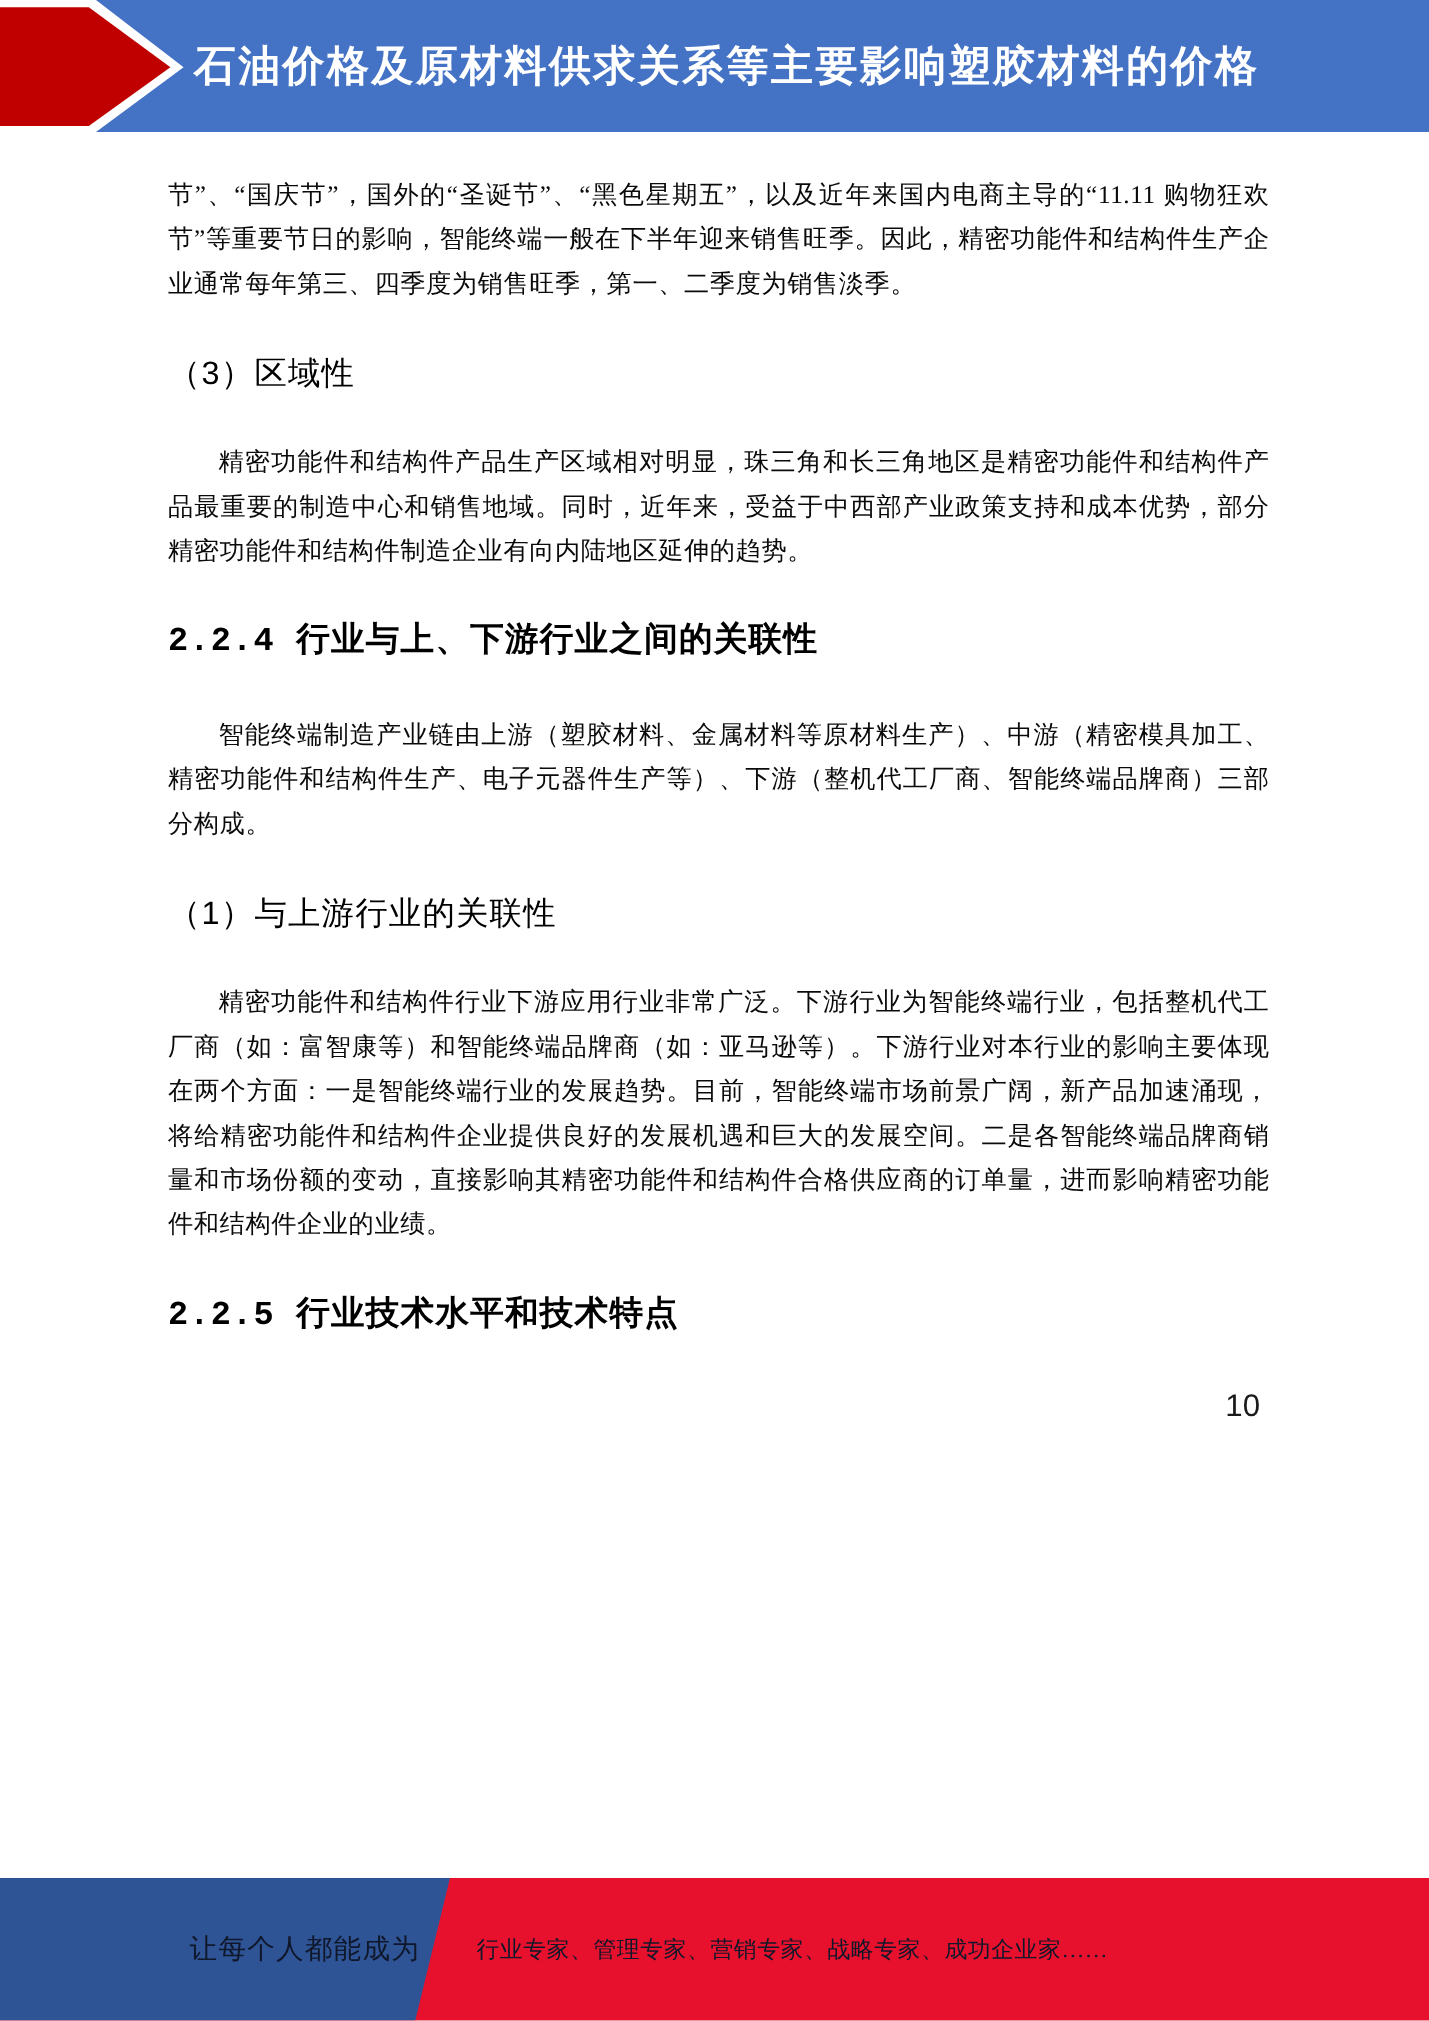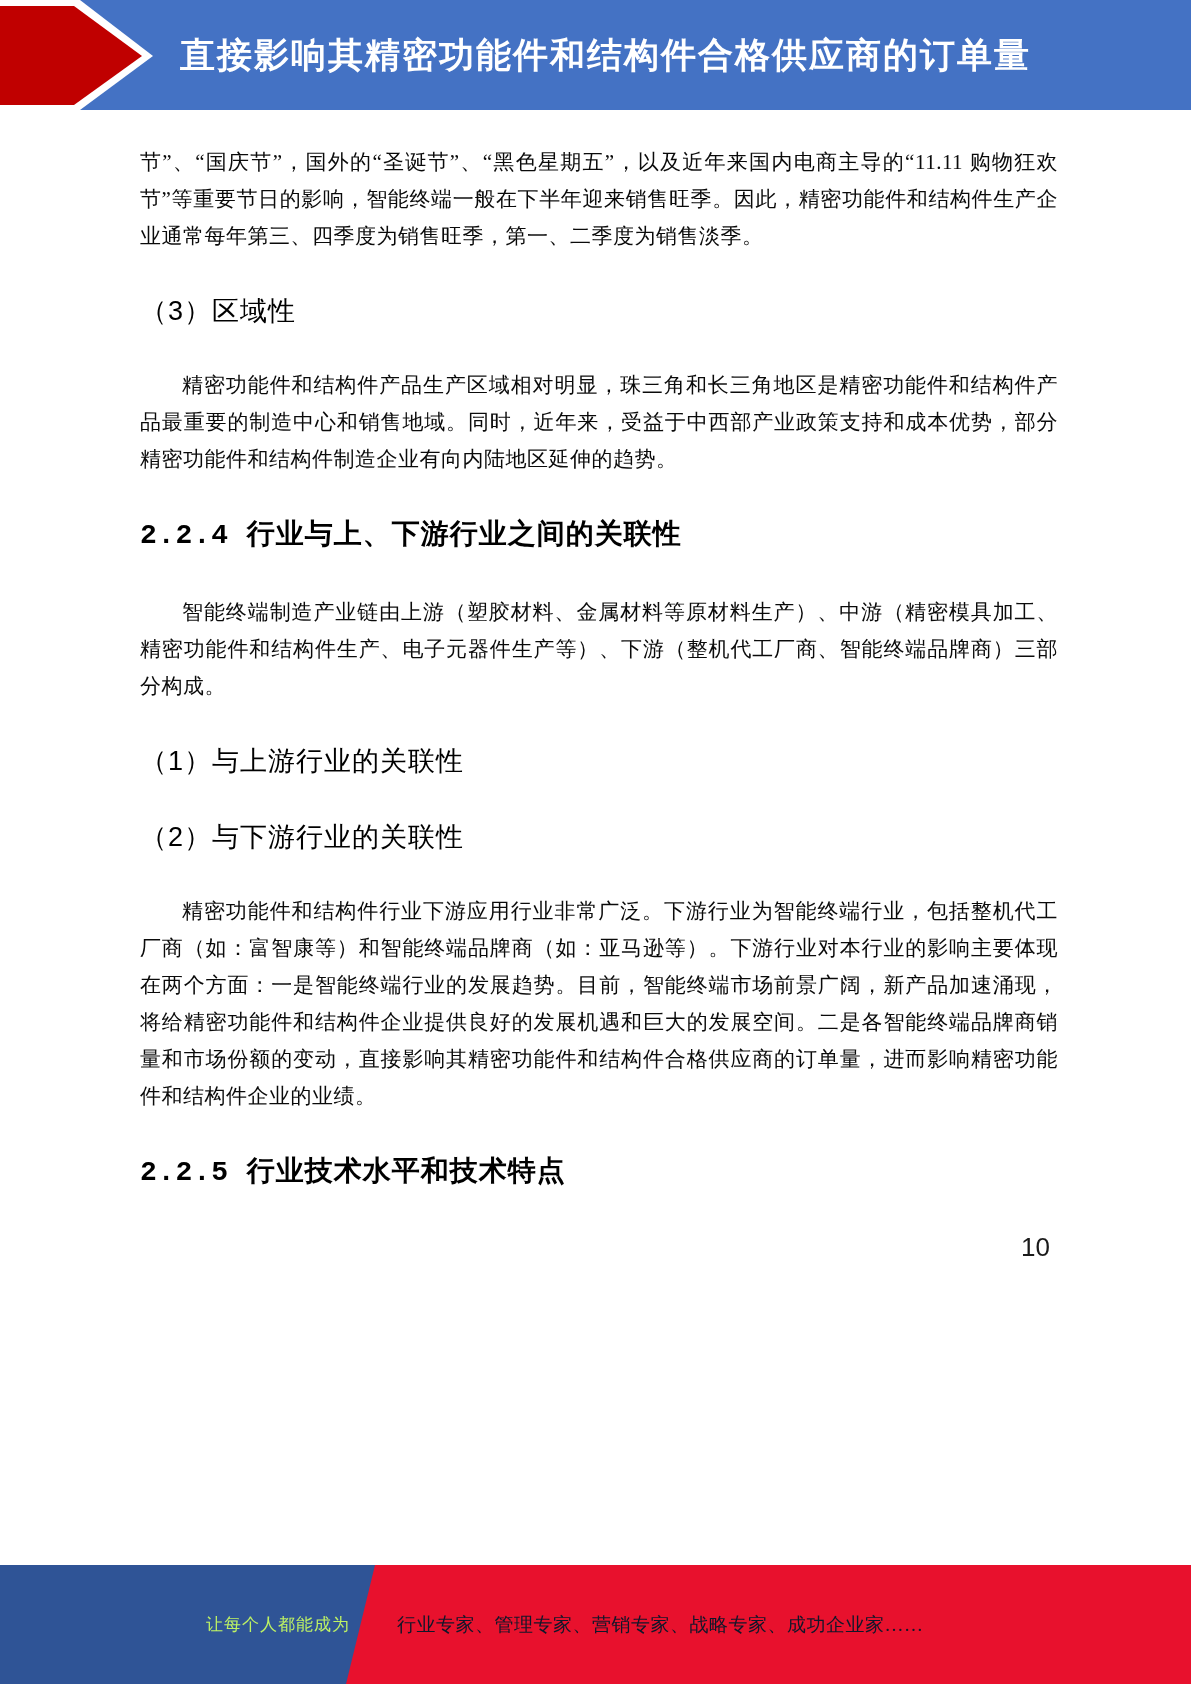--- a/index.html
+++ b/index.html
@@ -106,22 +106,22 @@
   }
   .footer-left {
     position: absolute;
     left: 0;
     top: 0;
     bottom: 0;
     width: 350px;
     display: flex;
     align-items: center;
     justify-content: flex-end;
-    color: #bef264;
-    font-size: 17px;
+    color: #0f172a;
+    font-size: 23px;
     letter-spacing: 1px;
     white-space: nowrap;
   }
   .footer-right {
     position: absolute;
     left: 397px;
     right: 20px;
     top: 0;
     bottom: 0;
     display: flex;
@@ -135,31 +135,30 @@
 </head>
 <body>
 
 <div class="page">
 
   <div class="header">
     <svg class="header-arrow" viewBox="0 0 170 110" xmlns="http://www.w3.org/2000/svg" aria-hidden="true">
       <polygon points="0,0 80,0 153,56 80,110 0,110" fill="#FFFFFF"></polygon>
       <polygon points="0,6 74,6 142,56 74,105 0,105" fill="#C00000"></polygon>
     </svg>
-    <div class="header-title">直接影响其精密功能件和结构件合格供应商的订单量</div>
+    <div class="header-title">石油价格及原材料供求关系等主要影响塑胶材料的价格</div>
   </div>
 
   <div class="main">
     <p class="para">节”、“国庆节”，国外的“圣诞节”、“黑色星期五”，以及近年来国内电商主导的“11.11 购物狂欢节”等重要节日的影响，智能终端一般在下半年迎来销售旺季。因此，精密功能件和结构件生产企业通常每年第三、四季度为销售旺季，第一、二季度为销售淡季。</p>
     <div class="h3">（3）区域性</div>
     <p class="para indent">精密功能件和结构件产品生产区域相对明显，珠三角和长三角地区是精密功能件和结构件产品最重要的制造中心和销售地域。同时，近年来，受益于中西部产业政策支持和成本优势，部分精密功能件和结构件制造企业有向内陆地区延伸的趋势。</p>
     <div class="h2">2.2.4 行业与上、下游行业之间的关联性</div>
     <p class="para indent">智能终端制造产业链由上游（塑胶材料、金属材料等原材料生产）、中游（精密模具加工、精密功能件和结构件生产、电子元器件生产等）、下游（整机代工厂商、智能终端品牌商）三部分构成。</p>
     <div class="h3">（1）与上游行业的关联性</div>
-    <div class="h3">（2）与下游行业的关联性</div>
     <p class="para indent">精密功能件和结构件行业下游应用行业非常广泛。下游行业为智能终端行业，包括整机代工厂商（如：富智康等）和智能终端品牌商（如：亚马逊等）。下游行业对本行业的影响主要体现在两个方面：一是智能终端行业的发展趋势。目前，智能终端市场前景广阔，新产品加速涌现，将给精密功能件和结构件企业提供良好的发展机遇和巨大的发展空间。二是各智能终端品牌商销量和市场份额的变动，直接影响其精密功能件和结构件合格供应商的订单量，进而影响精密功能件和结构件企业的业绩。</p>
     <div class="h2">2.2.5 行业技术水平和技术特点</div>
     <div class="page-number">10</div>
   </div>
 
   <div class="footer">
     <div class="footer-blue"></div>
     <div class="footer-left">让每个人都能成为</div>
     <div class="footer-right">行业专家、管理专家、营销专家、战略专家、成功企业家……</div>
   </div>

